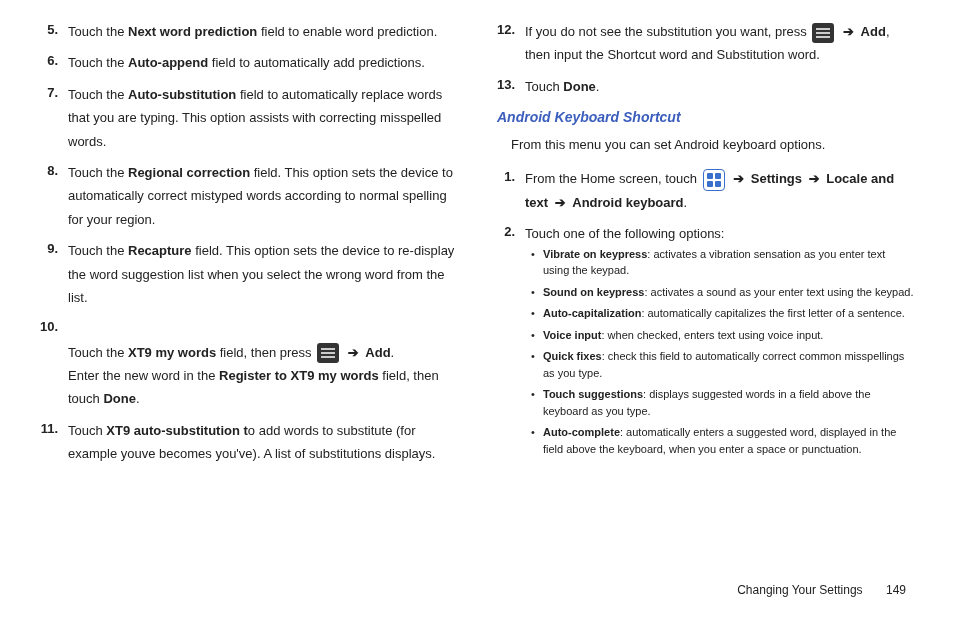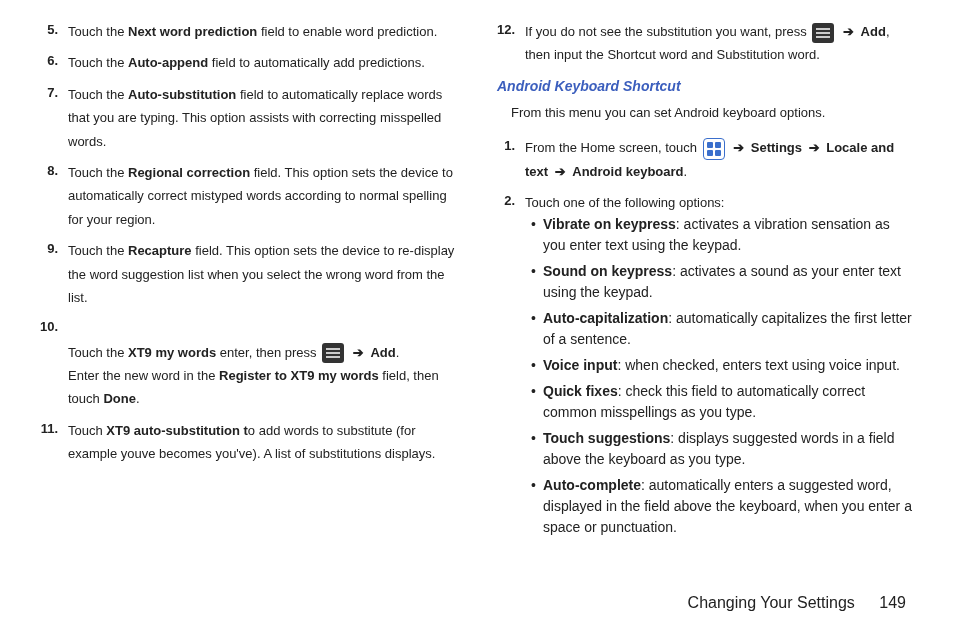--- a/index.html
+++ b/index.html
@@ -93,33 +93,33 @@
   }
   .bullets {
     list-style: none;
     margin-left: 6px;
   }
   .bullets li {
     position: relative;
     padding-left: 12px;
     margin-bottom: 5px;
     line-height: 1.5;
-    font-size: 14px;
+    font-size: 11px;
   }
   .bullets li::before {
     content: "•";
     position: absolute;
     left: 0;
     top: 0;
   }
   .footer {
     position: absolute;
-    bottom: 20px;
+    bottom: 36px;
     right: 48px;
-    font-size: 16px;
+    font-size: 12px;
     color: #222;
   }
   .footer .pagenum {
     margin-left: 20px;
   }
 </style>
 </head>
 <body>
 
 <div class="columns">
@@ -158,21 +158,21 @@
       <div class="step-num">9.</div>
       <div class="step-body">
         <span>Touch the </span><b>Recapture</b><span> field. This option sets the device to re-display the word suggestion list when you select the wrong word from the list.</span>
       </div>
     </div>
 
     <div class="step">
       <div class="step-num">10.</div>
       <div class="step-body">
         <br>
-        <span>Touch the </span><b>XT9 my words</b><span> enter, then press </span><span class="icon-menu"></span>
+        <span>Touch the </span><b>XT9 my words</b><span> field, then press </span><span class="icon-menu"></span>
         <span class="arrow">➔</span>
         <b>Add</b><span>.</span><br>
         <span>Enter the new word in the </span><b>Register to XT9 my words</b><span> field, then touch </span><b>Done</b><span>.</span>
       </div>
     </div>
 
     <div class="step">
       <div class="step-num">11.</div>
       <div class="step-body">
         <span>Touch </span><b>XT9 auto-substitution t</b><span>o add words to substitute (for example youve becomes you've). A list of substitutions displays.</span>
@@ -184,20 +184,26 @@
 
     <div class="step">
       <div class="step-num">12.</div>
       <div class="step-body">
         <span>If you do not see the substitution you want, press </span><span class="icon-menu"></span>
         <span class="arrow">➔</span>
         <b>Add</b><span>, then input the Shortcut word and Substitution word.</span>
       </div>
     </div>
 
+    <div class="step">
+      <div class="step-num">13.</div>
+      <div class="step-body">
+        <span>Touch </span><b>Done</b><span>.</span>
+      </div>
+    </div>
 
     <div class="section-heading">Android Keyboard Shortcut</div>
     <div class="intro">From this menu you can set Android keyboard options.</div>
 
     <div class="step">
       <div class="step-num">1.</div>
       <div class="step-body">
         <span>From the Home screen, touch </span><span class="icon-apps"></span>
         <span class="arrow">➔</span>
         <b>Settings</b>

